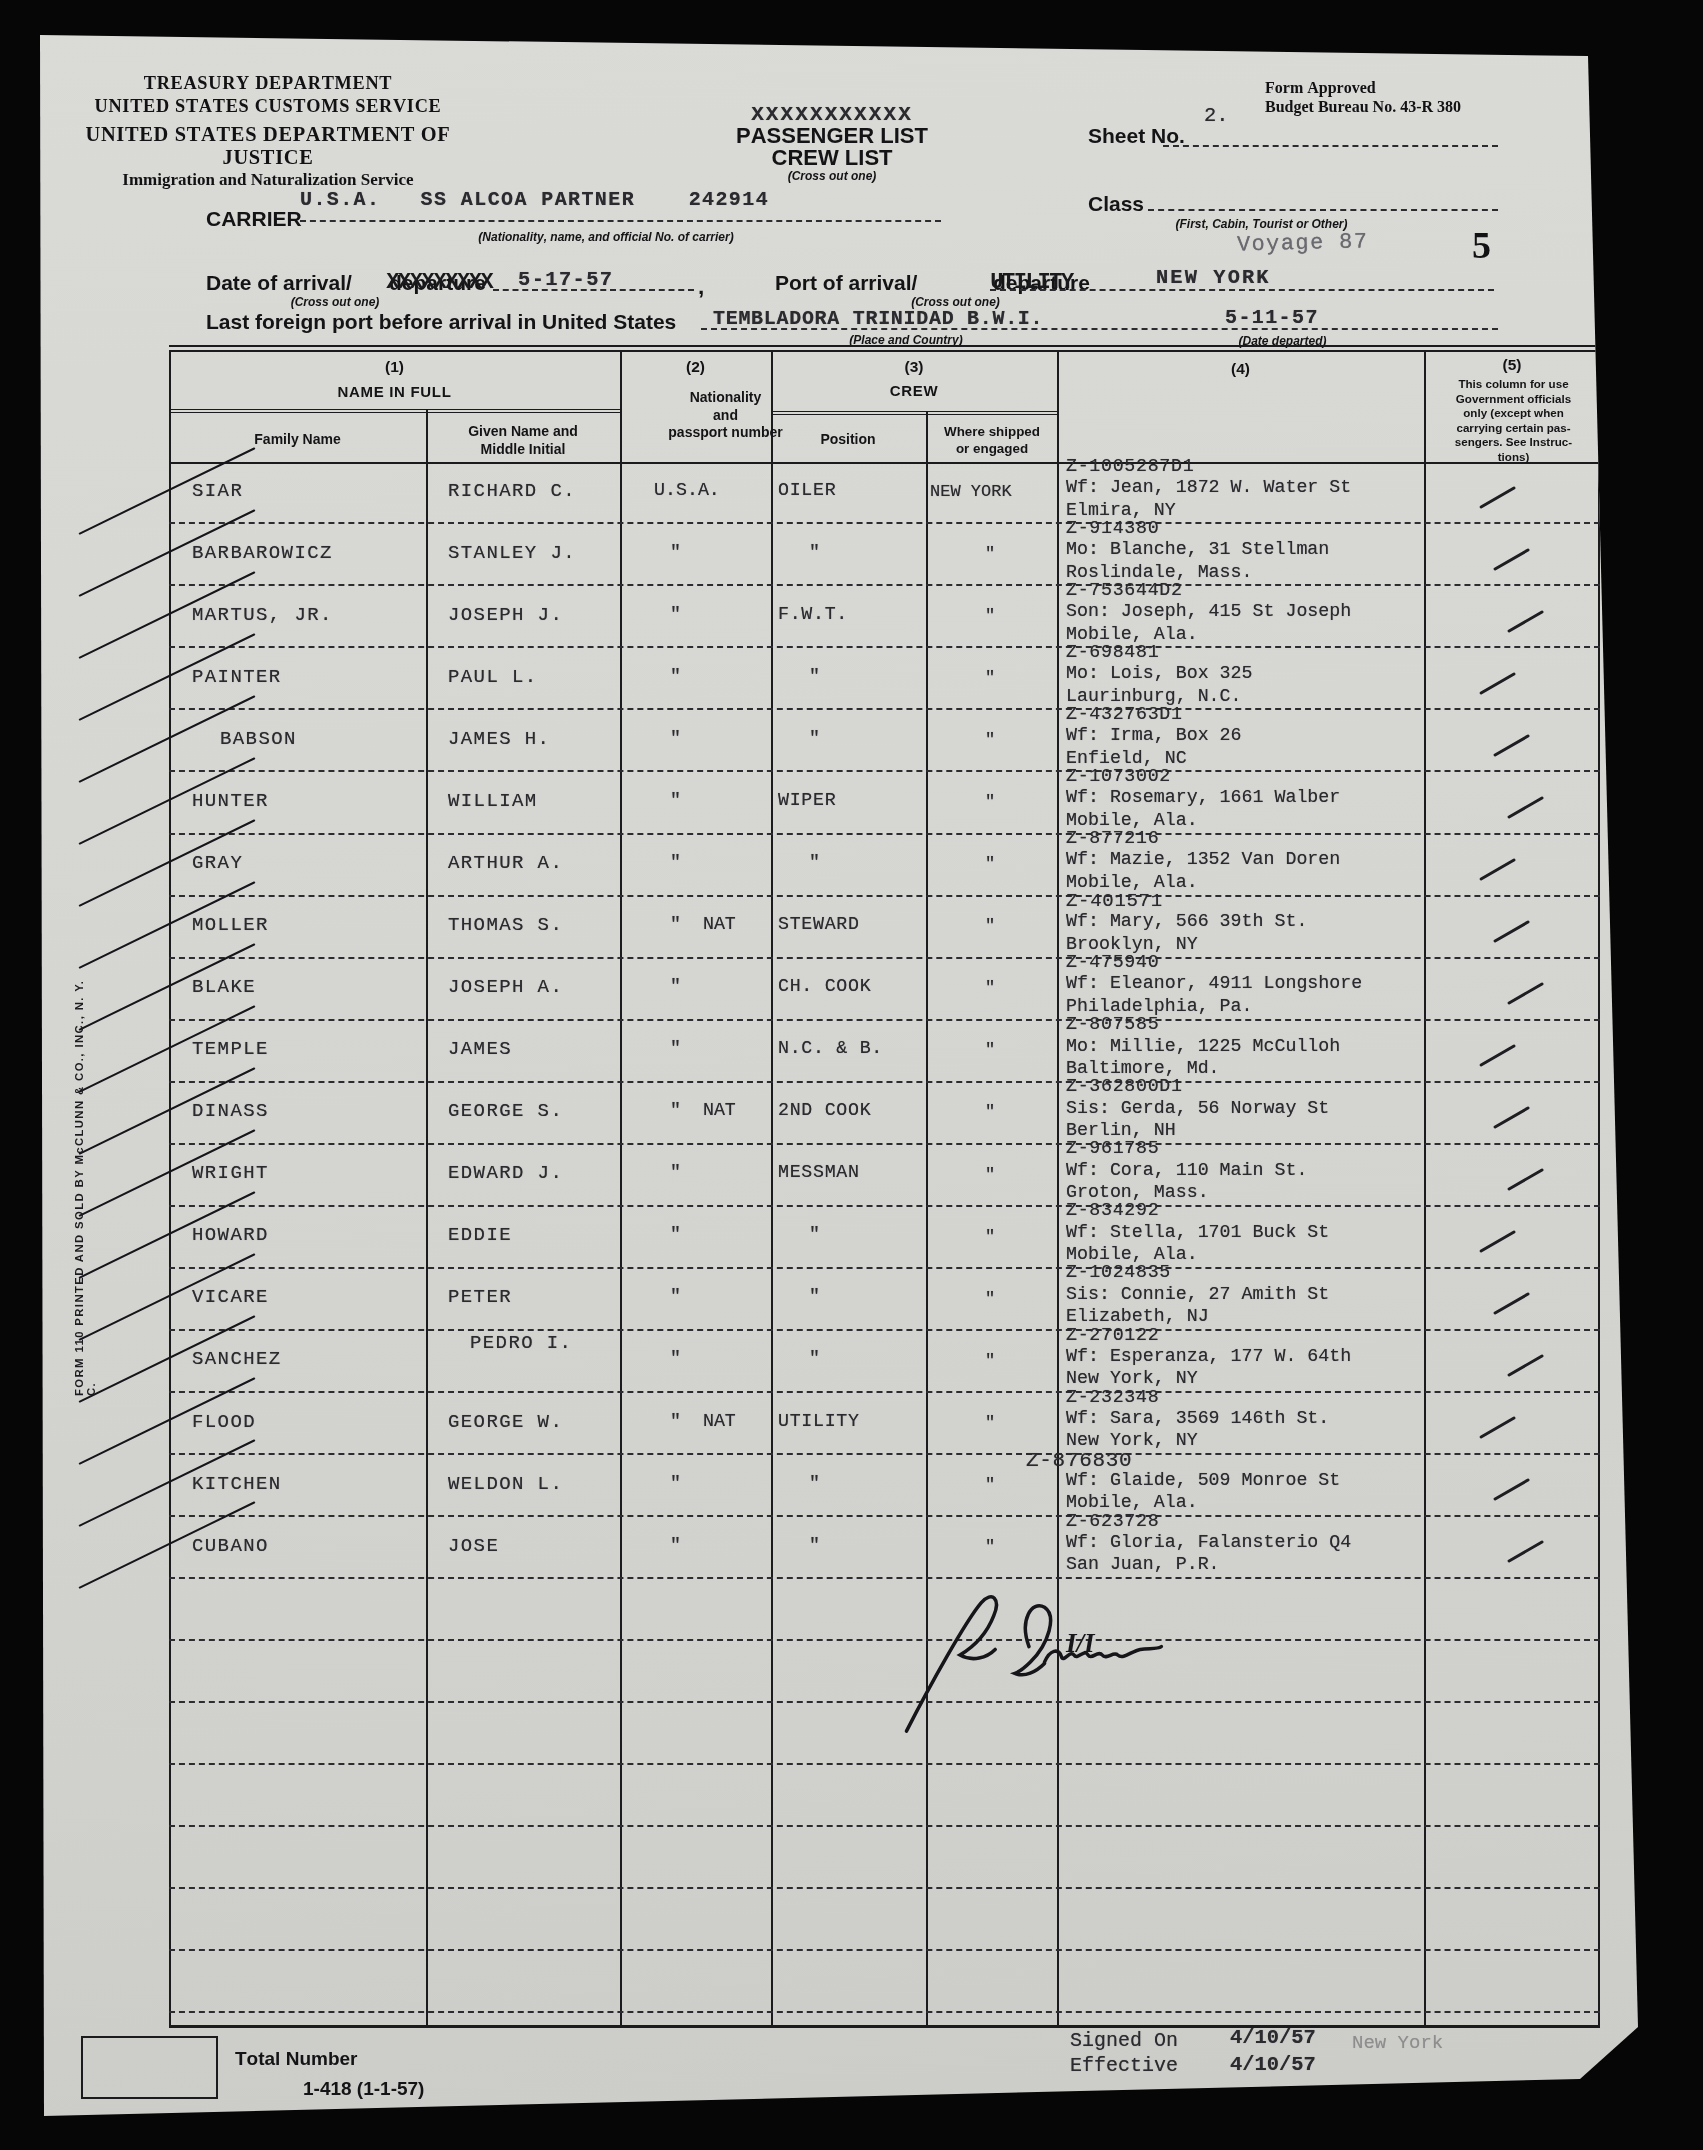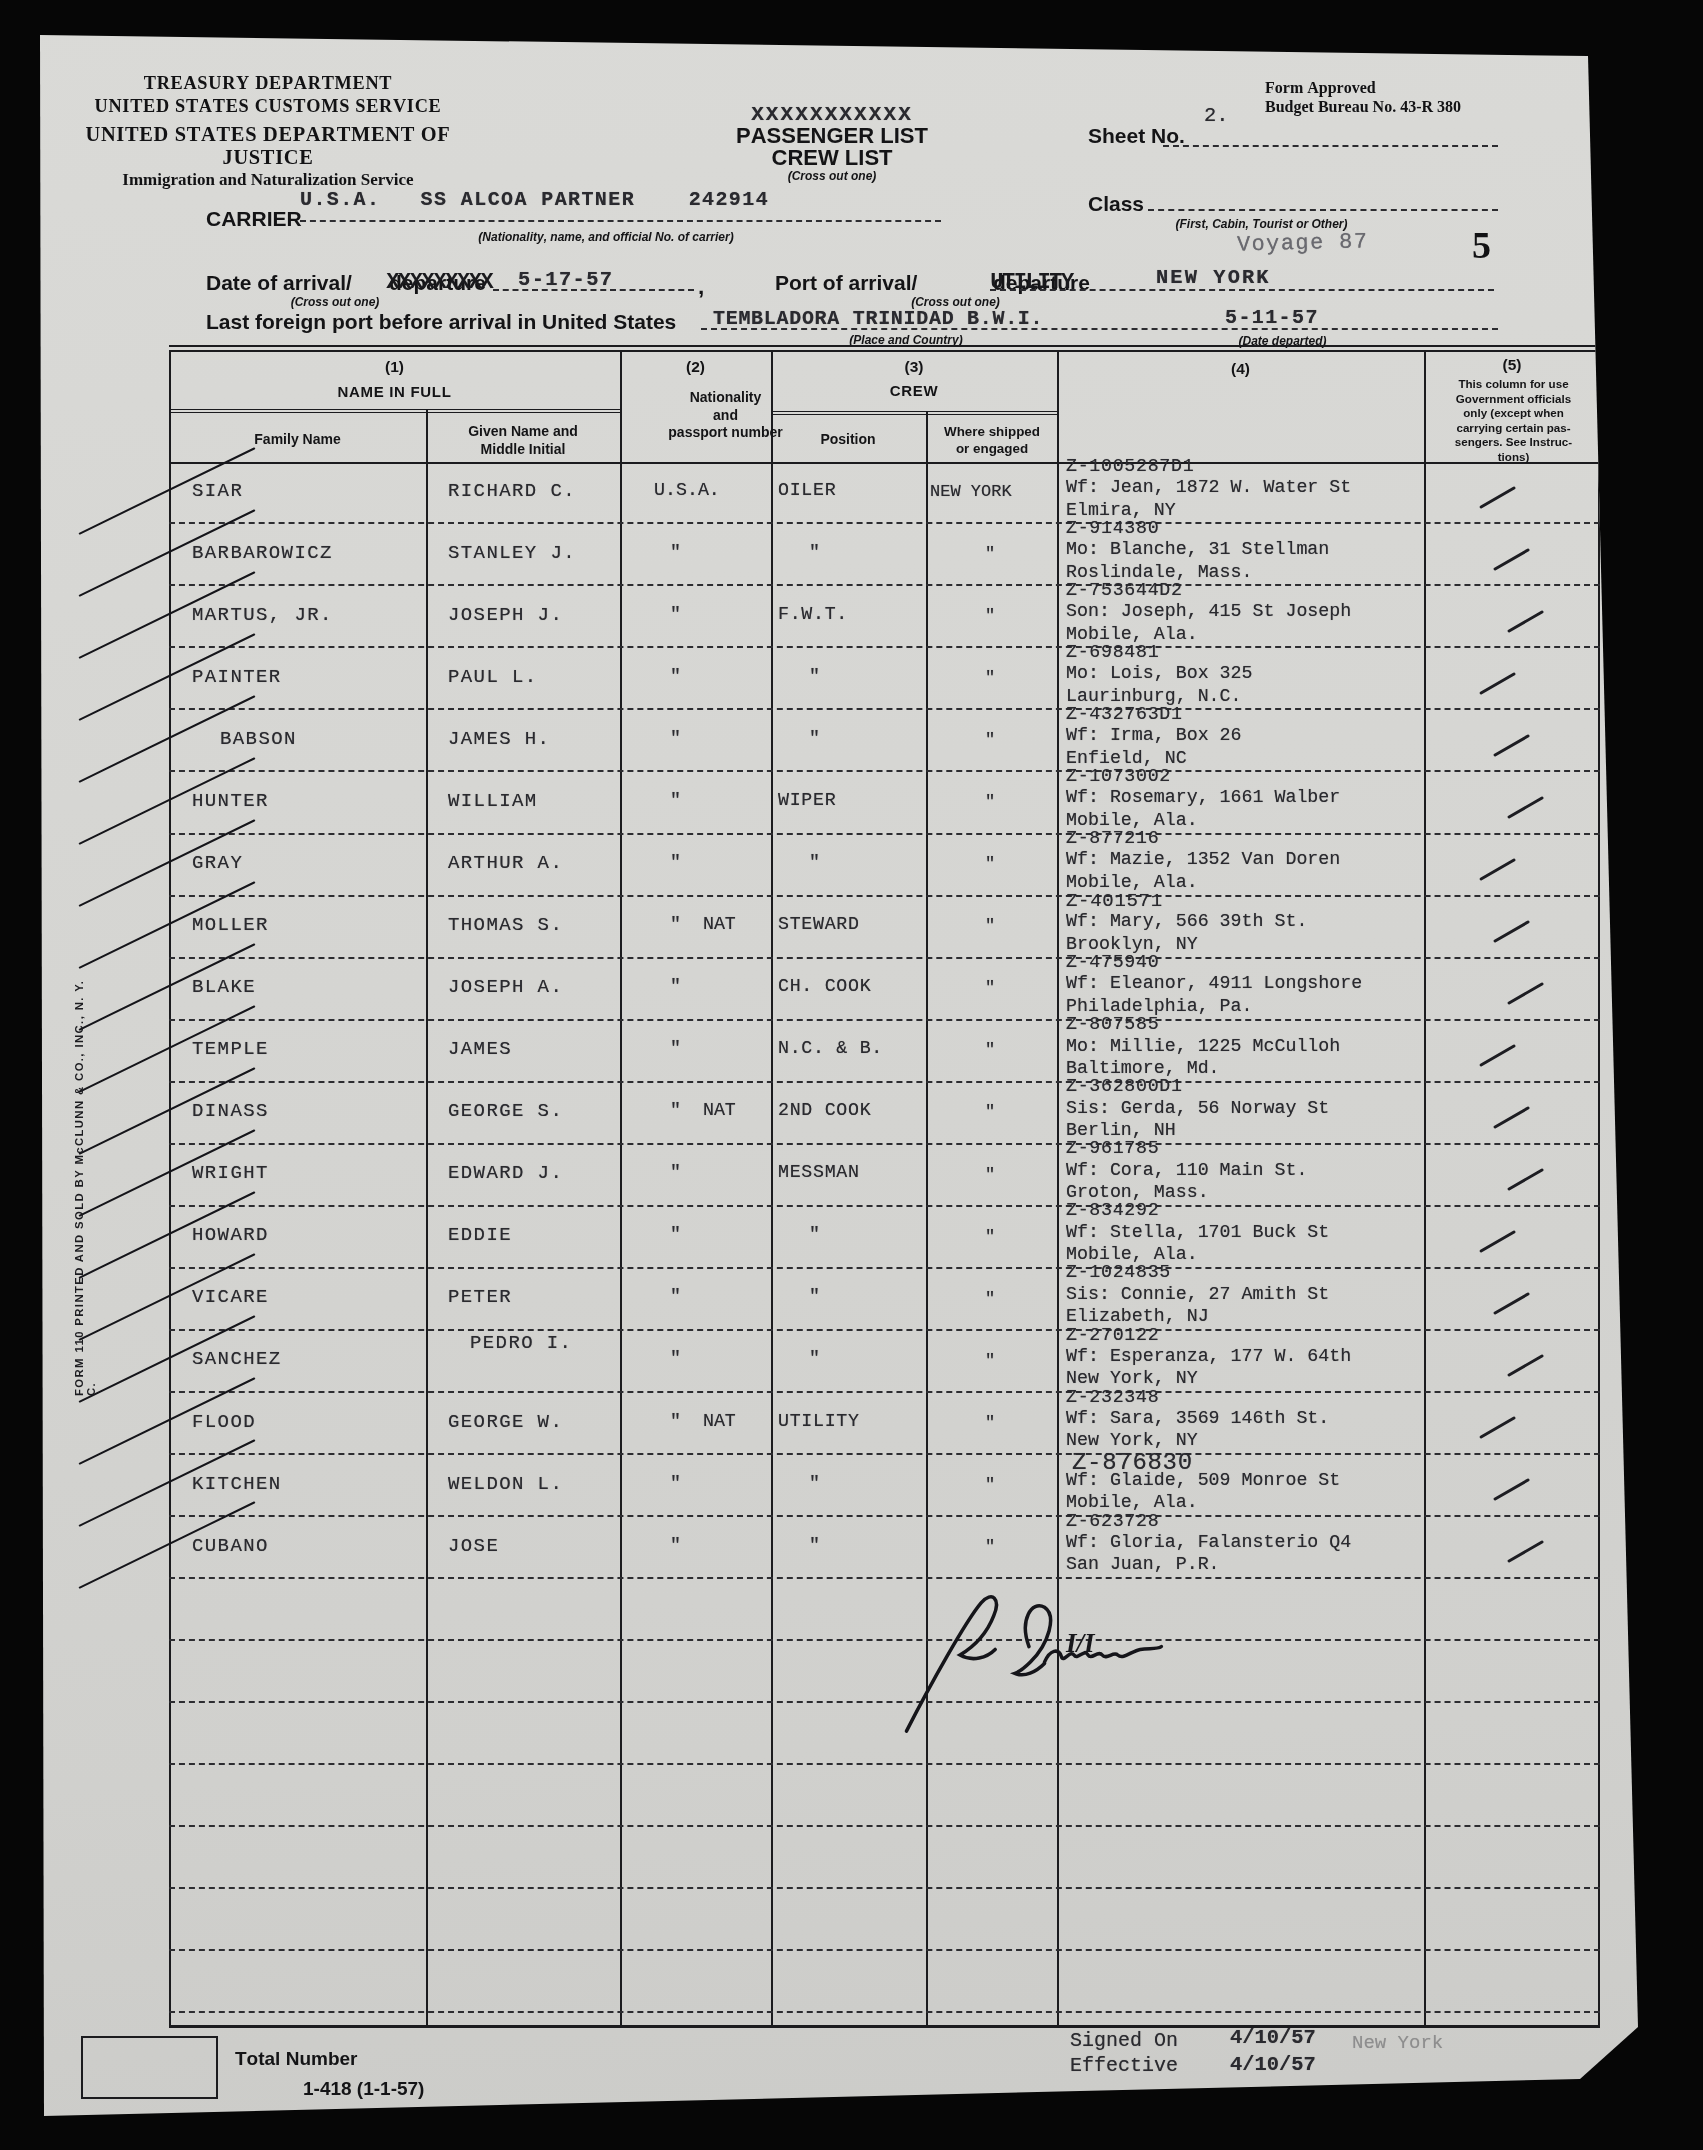--- a/index.html
+++ b/index.html
@@ -305,21 +305,21 @@
       <div class="typed" style="position: absolute; left: 1066px; top: 1408px; font-size: 18.3px;">Wf: Sara, 3569 146th St.</div>
       <div class="typed" style="position: absolute; left: 1066px; top: 1430px; font-size: 18.3px;">New York, NY</div>
       <div class="chk" style="position: absolute; left: 1477px; top: 1426px;"></div>
       <div class="slash" style="position: absolute; left: 69px; top: 1420px;"></div>
       <div class="dash" style="position: absolute; left: 169px; top: 1453px; width: 1431px;"></div>
       <div class="typed" style="position: absolute; left: 192px; top: 1473px; font-size: 19px; letter-spacing: 1.4px;">KITCHEN</div>
       <div class="typed" style="position: absolute; left: 448px; top: 1473px; font-size: 19px; letter-spacing: 1.4px;">WELDON L.</div>
       <div class="typed" style="position: absolute; left: 670px; top: 1473px; font-size: 18.3px;">"</div>
       <div class="typed" style="position: absolute; left: 809px; top: 1473px; font-size: 18.3px; letter-spacing: 0.7px;">"</div>
       <div class="typed" style="position: absolute; left: 985px; top: 1475px; font-size: 17px;">"</div>
-      <div class="typed" style="position: absolute; left: 1072px; top: 1449px; font-size: 24px; letter-spacing: 0.7px;">Z-876830</div>
+      <div class="typed" style="position: absolute; left: 1026px; top: 1449px; font-size: 21px; letter-spacing: 0.7px;">Z-876830</div>
       <div class="typed" style="position: absolute; left: 1066px; top: 1470px; font-size: 18.3px;">Wf: Glaide, 509 Monroe St</div>
       <div class="typed" style="position: absolute; left: 1066px; top: 1492px; font-size: 18.3px;">Mobile, Ala.</div>
       <div class="chk" style="position: absolute; left: 1491px; top: 1488px;"></div>
       <div class="slash" style="position: absolute; left: 69px; top: 1482px;"></div>
       <div class="dash" style="position: absolute; left: 169px; top: 1515px; width: 1431px;"></div>
       <div class="typed" style="position: absolute; left: 192px; top: 1535px; font-size: 19px; letter-spacing: 1.4px;">CUBANO</div>
       <div class="typed" style="position: absolute; left: 448px; top: 1535px; font-size: 19px; letter-spacing: 1.4px;">JOSE</div>
       <div class="typed" style="position: absolute; left: 670px; top: 1535px; font-size: 18.3px;">"</div>
       <div class="typed" style="position: absolute; left: 809px; top: 1535px; font-size: 18.3px; letter-spacing: 0.7px;">"</div>
       <div class="typed" style="position: absolute; left: 985px; top: 1537px; font-size: 17px;">"</div>

